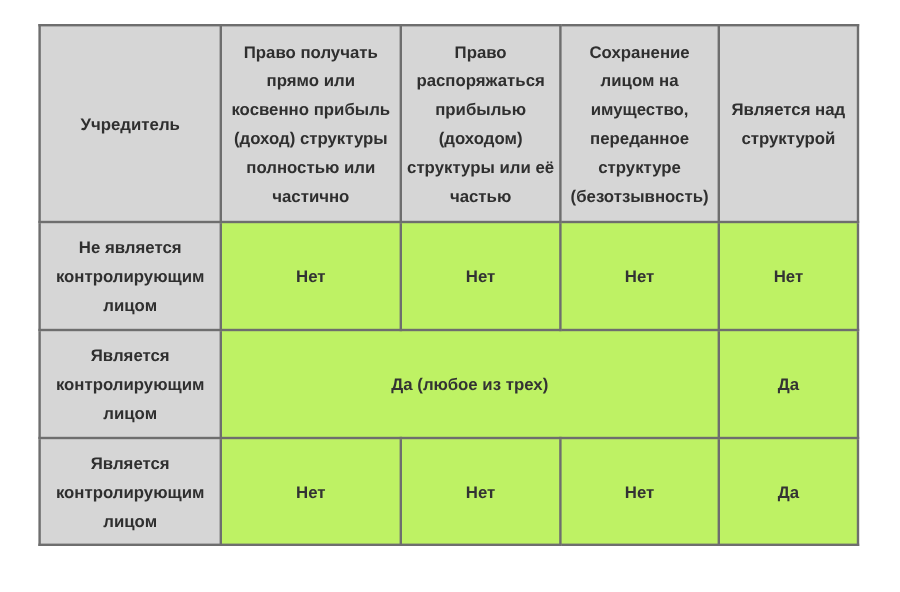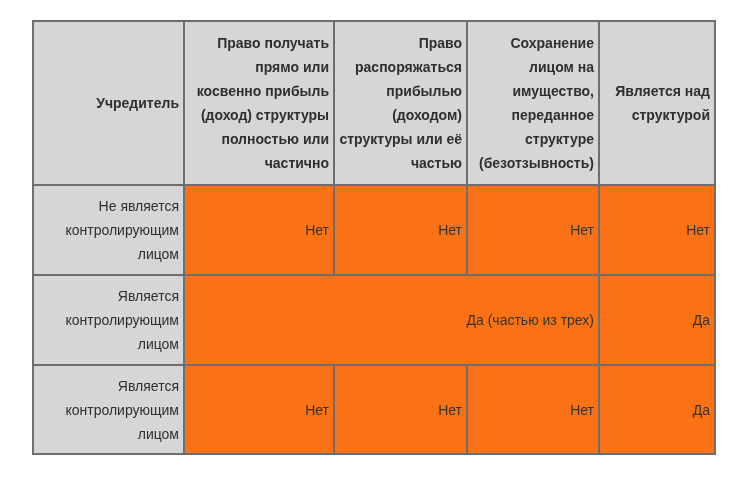--- a/index.html
+++ b/index.html
@@ -7,27 +7,27 @@
       width: 750px; height: 493px; background: #ffffff; position: relative; overflow: hidden;
       font-family: "Liberation Sans", "DejaVu Sans", sans-serif; color: #2b2b2b;
     }
     table.grid {
       position: absolute; left: 32px; top: 20px;
       border-collapse: collapse; table-layout: fixed;
       width: 682px;
     }
     table.grid td, table.grid th {
       border: 2px solid #6e6e6e;
-      text-align: right; vertical-align: middle;
+      text-align: center; vertical-align: middle;
       padding: 0 4px;
       font-size: 14px; line-height: 24px;
     }
     th { background: #d6d6d6; font-weight: bold; color: #2f2f2f; }
-    td.rowhead { background: #d6d6d6; font-weight: normal; color: #2f2f2f; }
-    td.val { background: #f97316; font-weight: normal; color: #333333; margin-left: 24px; }
+    td.rowhead { background: #d6d6d6; font-weight: bold; color: #2f2f2f; }
+    td.val { background: #bef264; font-weight: bold; color: #333333; margin-left: 24px; }
     tr.hdr { height: 164px; }
     tr.r1 { height: 90px; }
     tr.r2 { height: 90px; }
     tr.r3 { height: 89px; }
     .caption-cut {
       position: absolute; top: 487px; left: 30px; height: 6px; overflow: hidden;
       width: 700px;
     }
   </style>
 </head>
@@ -51,21 +51,21 @@
   </tr>
   <tr class="r1">
     <td class="rowhead">Не является контролирующим лицом</td>
     <td class="val">Нет</td>
     <td class="val">Нет</td>
     <td class="val">Нет</td>
     <td class="val">Нет</td>
   </tr>
   <tr class="r2">
     <td class="rowhead">Является контролирующим лицом</td>
-    <td class="val" colspan="3">Да (частью из трех)</td>
+    <td class="val" colspan="3">Да (любое из трех)</td>
     <td class="val">Да</td>
   </tr>
   <tr class="r3">
     <td class="rowhead">Является контролирующим лицом</td>
     <td class="val">Нет</td>
     <td class="val">Нет</td>
     <td class="val">Нет</td>
     <td class="val">Да</td>
   </tr>
 </tbody>

